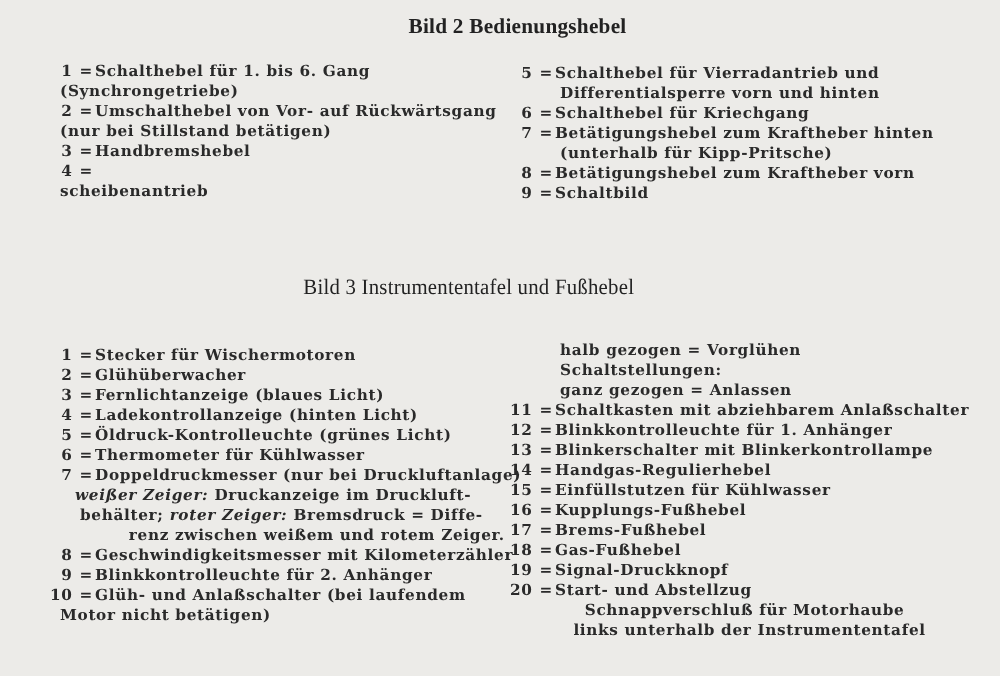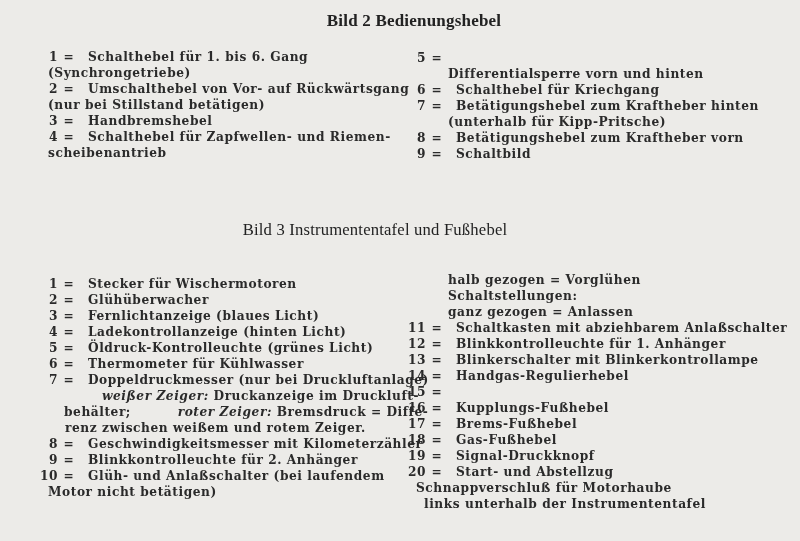--- a/index.html
+++ b/index.html
@@ -16,35 +16,35 @@
     font-family: "Liberation Serif", serif;
     font-weight: bold; font-size: 17px; color: #222;
     letter-spacing: 0.2px;
   }
   .heading.h2 { top: 11px; left: 14px; }
   .heading.h3 { top: 219px; left: -25px; font-weight: normal; font-size: 17.5px; transform: scaleX(0.95); }
   .col { position: absolute; font-size: 12.2px; line-height: 16px; font-weight: bold; letter-spacing: 0.55px; }
   .row { display: flex; white-space: nowrap; }
   .num { width: 62px; text-align: right; padding-right: 4px; box-sizing: border-box; }
   .eq { width: 14px; text-align: center; }
-  .txt { white-space: nowrap; margin-left: 12px; }
+  .txt { white-space: nowrap; }
   .cont { padding-left: 48px; white-space: nowrap; }
-  .ital { font-style: italic; margin-left: 42px; }
+  .ital { font-style: italic; }
   .c2l { left: 0; top: 49px; }
   .c2r { left: 400px; top: 50px; }
   .c2r .num { width: 30px; }
   .c2r .cont { padding-left: 48px; }
   .c3l { left: 0; top: 276px; }
   .c3r { left: 400px; top: 272px; }
   .c3r .num { width: 30px; }
   .c3r .cont { padding-left: 48px; }
   .c3l .cont7 { padding-left: 60px; white-space: nowrap; }
   .c3l .cont7.in { padding-left: 64px; }
-  .c3l .cont7.in2 { padding-left: 65px; }
-  .c3r .note { padding-left: 16px; white-space: nowrap; }
+  .c3l .cont7.in2 { padding-left: 90px; text-align: center; }
+  .c3r .note { padding-left: 16px; white-space: nowrap; text-align: center; }
   .c3r .note.in { padding-left: 24px; }
 </style>
 </head>
 <body>
 
 <div class="page">
 
   <div class="heading h2">Bild 2  Bedienungshebel</div>
 
   <div class="col c2l">
@@ -61,29 +61,29 @@
       </div>
     <div class="cont">(nur bei Stillstand betätigen)</div>
     <div class="row">
         <span class="num">3</span>
         <span class="eq">=</span>
         <span class="txt">Handbremshebel</span>
       </div>
     <div class="row">
         <span class="num">4</span>
         <span class="eq">=</span>
-        <span class="txt">Schalthebel für Zapfwellen- und Riemen-</span>
       </div>
     <div class="cont">scheibenantrieb</div>
   </div>
 
   <div class="col c2r">
     <div class="row">
         <span class="num">5</span>
         <span class="eq">=</span>
+        <span class="txt">Schalthebel für Vierradantrieb und</span>
       </div>
     <div class="cont">Differentialsperre vorn und hinten</div>
     <div class="row">
         <span class="num">6</span>
         <span class="eq">=</span>
         <span class="txt">Schalthebel für Kriechgang</span>
       </div>
     <div class="row">
         <span class="num">7</span>
         <span class="eq">=</span>
@@ -181,20 +181,21 @@
         <span class="txt">Blinkerschalter mit Blinkerkontrollampe</span>
       </div>
     <div class="row">
         <span class="num">14</span>
         <span class="eq">=</span>
         <span class="txt">Handgas-Regulierhebel</span>
       </div>
     <div class="row">
         <span class="num">15</span>
         <span class="eq">=</span>
+        <span class="txt">Einfüllstutzen für Kühlwasser</span>
       </div>
     <div class="row">
         <span class="num">16</span>
         <span class="eq">=</span>
         <span class="txt">Kupplungs-Fußhebel</span>
       </div>
     <div class="row">
         <span class="num">17</span>
         <span class="eq">=</span>
         <span class="txt">Brems-Fußhebel</span>

